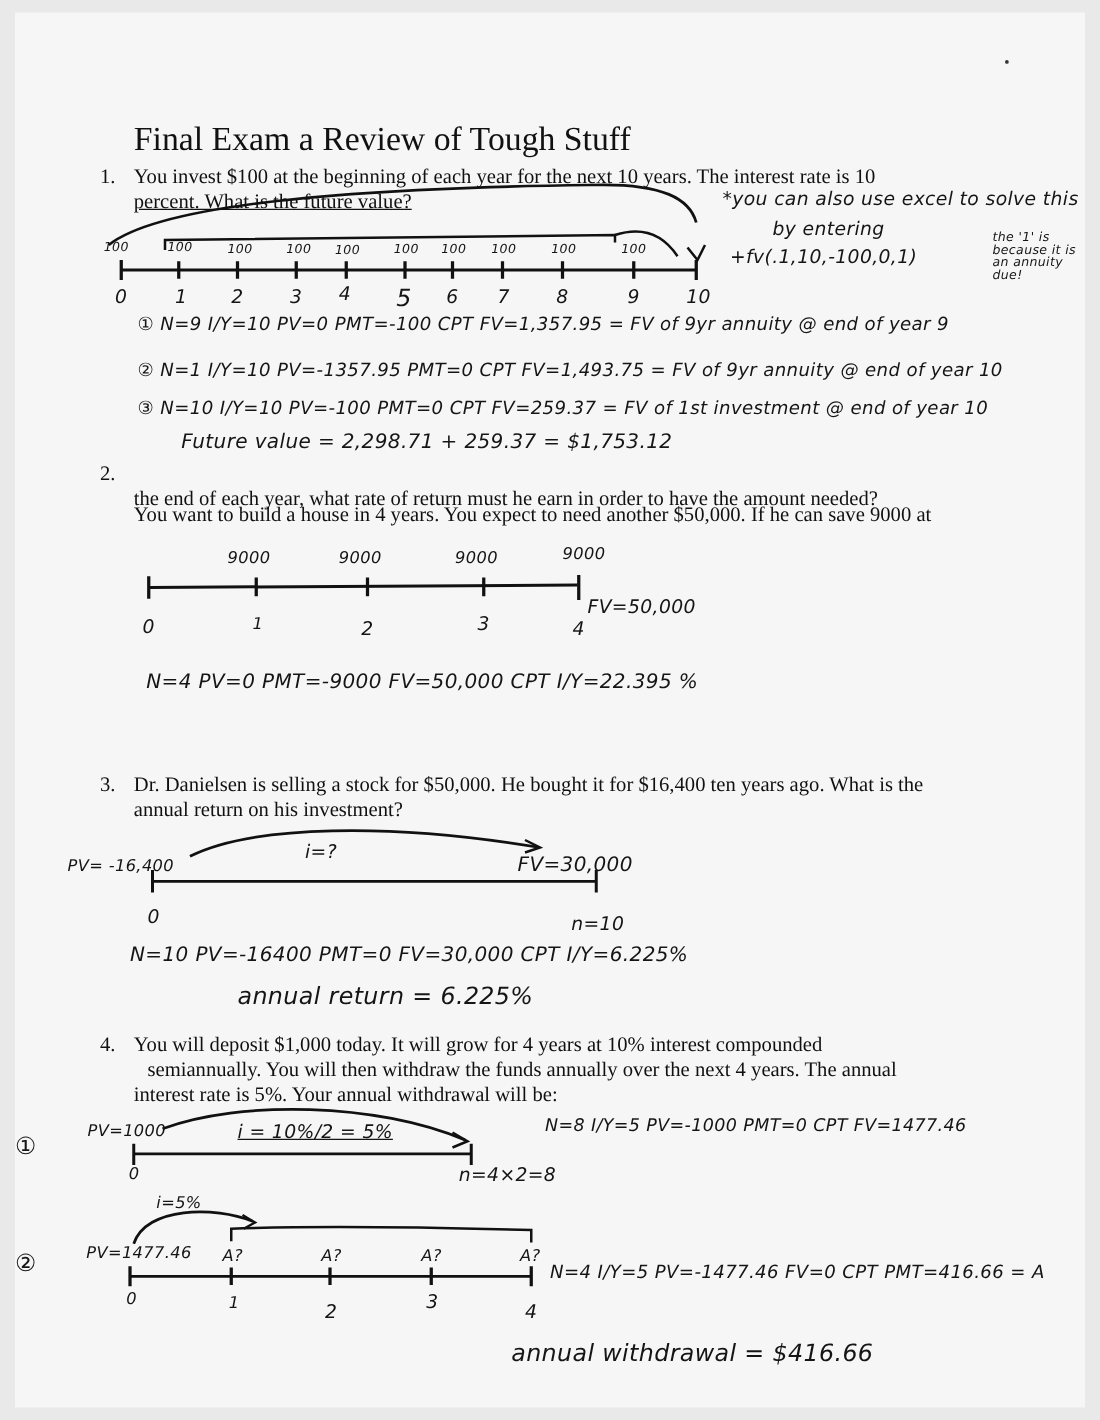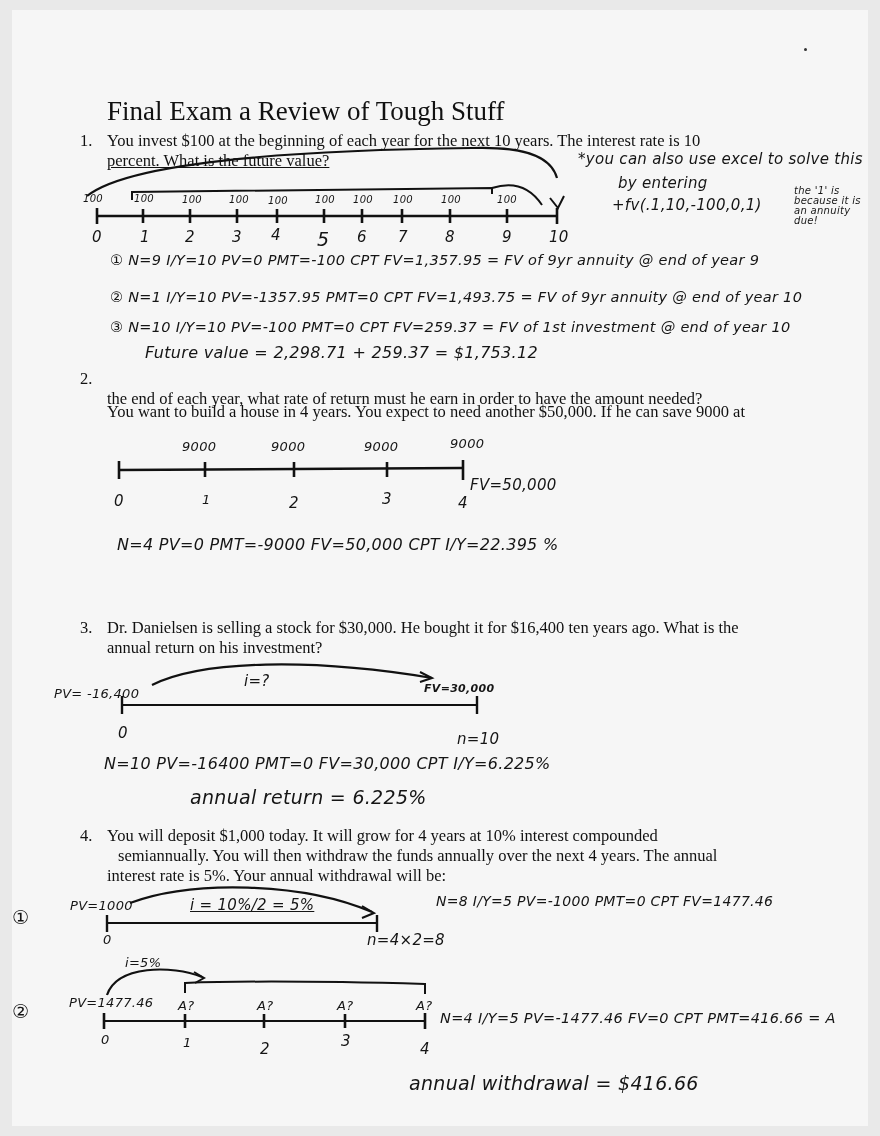--- a/index.html
+++ b/index.html
@@ -22,21 +22,21 @@
 <div class="page">
 
   <div class="abs title" style="left:95px; top:86px;">Final Exam a Review of Tough Stuff</div>
 
   <div class="abs q" style="left:68px; top:121px;">1.</div>
   <div class="abs q" style="left:95px; top:121px;">You invest $100 at the beginning of each year for the next 10 years. The interest rate is 10</div>
   <div class="abs q" style="left:95px; top:141px; text-decoration:underline;">percent. What is the future value?</div>
 
   <div class="abs hw hw-m" style="left:566px; top:140px;">*you can also use excel to solve this</div>
   <div class="abs hw hw-m" style="left:606px; top:164px;">by entering</div>
-  <div class="abs hw hw-m" style="left:600px; top:186px;">+fv(.1,10,-100,0,1)</div>
+  <div class="abs hw hw-m" style="left:572px; top:186px;">+fv(.1,10,-100,0,1)</div>
   <div class="abs hw tiny" style="left:782px; top:176px; line-height:10px;">
     <div>the '1' is</div>
     <div>because it is</div>
     <div>an annuity</div>
     <div>due!</div>
   </div>
 
   <div>
     <svg width="856" height="1116">
       <path d="M 75 186 C 120 150, 300 140, 460 138 C 520 136, 540 150, 545 168" stroke="#111" stroke-width="2.2" fill="none"></path>
@@ -110,34 +110,34 @@
     <div class="abs hw hw-m" style="left:102px; top:482px;">0</div>
     <div class="abs hw hw-s" style="left:190px; top:482px;">1</div>
     <div class="abs hw hw-m" style="left:277px; top:484px;">2</div>
     <div class="abs hw hw-m" style="left:370px; top:480px;">3</div>
     <div class="abs hw hw-m" style="left:446px; top:484px;">4</div>
   </div>
 
   <div class="abs hw hw-m" style="left:105px; top:525px; font-size:16px;">N=4  PV=0  PMT=-9000  FV=50,000  CPT I/Y=22.395 %</div>
 
   <div class="abs q" style="left:68px; top:608px;">3.</div>
-  <div class="abs q" style="left:95px; top:608px;">Dr. Danielsen is selling a stock for $30,000. He bought it for $16,400 ten years ago. What is the</div>
+  <div class="abs q" style="left:95px; top:608px;">Dr. Danielsen is selling a stock for $50,000. He bought it for $16,400 ten years ago. What is the</div>
   <div class="abs q" style="left:95px; top:628px;text-align:right;">annual return on his investment?</div>
 
   <div>
     <svg width="856" height="1116">
       <path d="M 140 675 C 190 650, 300 648, 420 668" stroke="#111" stroke-width="2.2" fill="none"></path>
       <path d="M 408 662 L 420 668 L 408 672" stroke="#111" stroke-width="2" fill="none"></path>
       <line x1="110" y1="695" x2="465" y2="695" stroke="#111" stroke-width="2.2"></line>
       <line x1="110" y1="686" x2="110" y2="704" stroke="#111" stroke-width="2.4"></line>
       <line x1="465" y1="686" x2="465" y2="704" stroke="#111" stroke-width="2.4"></line>
     </svg>
     <div class="abs hw hw-s" style="left:42px; top:676px;">PV= -16,400</div>
     <div class="abs hw hw-m" style="left:232px; top:662px;">i=?</div>
-    <div class="abs hw tiny" style="left:412px; top:672px; font-size:11px;font-weight:bold;">FV=30,000</div>
+    <div class="abs hw tiny" style="left:402px; top:672px; font-size:16px;">FV=30,000</div>
     <div class="abs hw hw-m" style="left:106px; top:714px;">0</div>
     <div class="abs hw hw-m" style="left:445px; top:720px;">n=10</div>
   </div>
 
   <div class="abs hw hw-m" style="left:92px; top:744px; font-size:16px;">N=10  PV=-16400  PMT=0  FV=30,000  CPT I/Y=6.225%</div>
   <div class="abs hw hw-l" style="left:178px; top:776px;">annual return = 6.225%</div>
 
   <div class="abs q" style="left:68px; top:816px;">4.</div>
   <div class="abs q" style="left:95px; top:816px;">You will deposit $1,000 today. It will grow for 4 years at 10% interest compounded</div>
   <div class="abs q" style="left:106px; top:836px;">semiannually. You will then withdraw the funds annually over the next 4 years. The annual</div>

